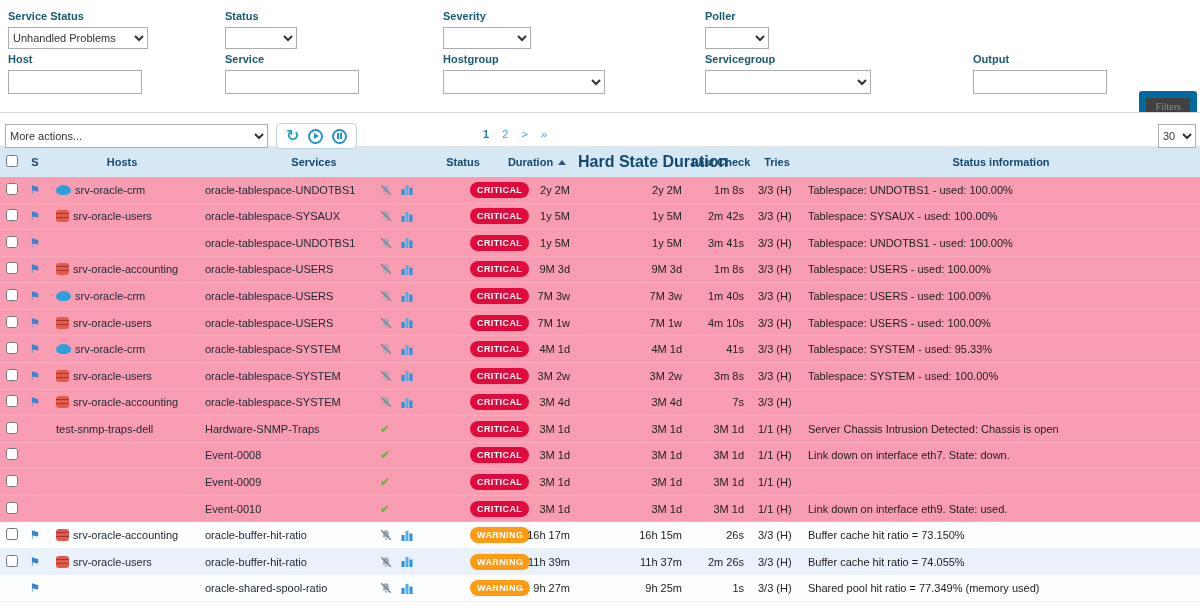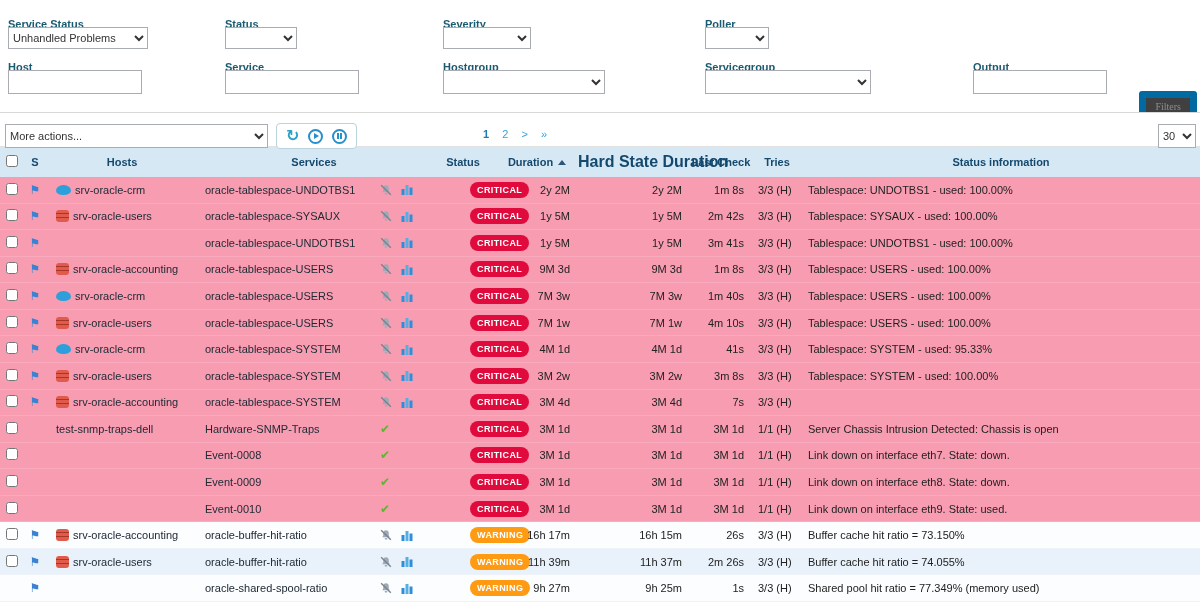--- a/index.html
+++ b/index.html
@@ -5,21 +5,21 @@
   * { box-sizing: border-box; }
   html, body { margin: 0; padding: 0; }
   body {
     width: 1200px; height: 613px; overflow: hidden;
     font-family: "Liberation Sans", "DejaVu Sans", sans-serif;
     font-size: 11px; color: #222; background: #fff;
   }
 
   
   .filters { position: relative; height: 112px; background: #fff; }
-  .f-label { position: absolute; font-weight: bold; color: #1a5a70; font-size: 11px; white-space: nowrap; margin-top: 8px; }
+  .f-label { position: absolute; font-weight: bold; color: #1a5a70; font-size: 11px; white-space: nowrap; }
   select, input[type=text] {
     font-family: inherit; font-size: 11px; color: #333;
     border: 1px solid #a9adb3; background: #fff; height: 22px;
   }
   input[type=text] { height: 24px; padding: 0 4px; }
   .f-field { position: absolute; }
   .filters-btn {
     position: absolute; right: 3px; top: 91px;
     background: #404040; color: #8d8d8d; font-size: 10px;
     padding: 3px 9px; border: 7px solid #0369a1; border-radius: 3px; cursor: pointer; font-family: Liberation Serif, serif;
@@ -518,21 +518,20 @@
     <div class="c-service"><span class="link">Event-0009</span></div>
     <div class="c-icons">
 
       <span class="icon-cell-item check-glyph">✔</span>
     </div>
     <div class="c-status"><span class="badge badge-critical">CRITICAL</span></div>
     <div class="c-duration">3M 1d</div>
     <div class="c-hard">3M 1d</div>
     <div class="c-last">3M 1d</div>
     <div class="c-tries">1/1 (H)</div>
-    <div class="c-info">Link down on interface eth8. State: down.</div>
   </div>
     <div class="row bg-critical">
     <div class="c-check"><input type="checkbox" style=""></div>
     <div class="c-flag"><span class="flag" style="visibility: hidden;">⚑</span></div>
     <div class="c-host">
 
       <span class="link"></span>
     </div>
     <div class="c-service"><span class="link">Event-0010</span></div>
     <div class="c-icons">

